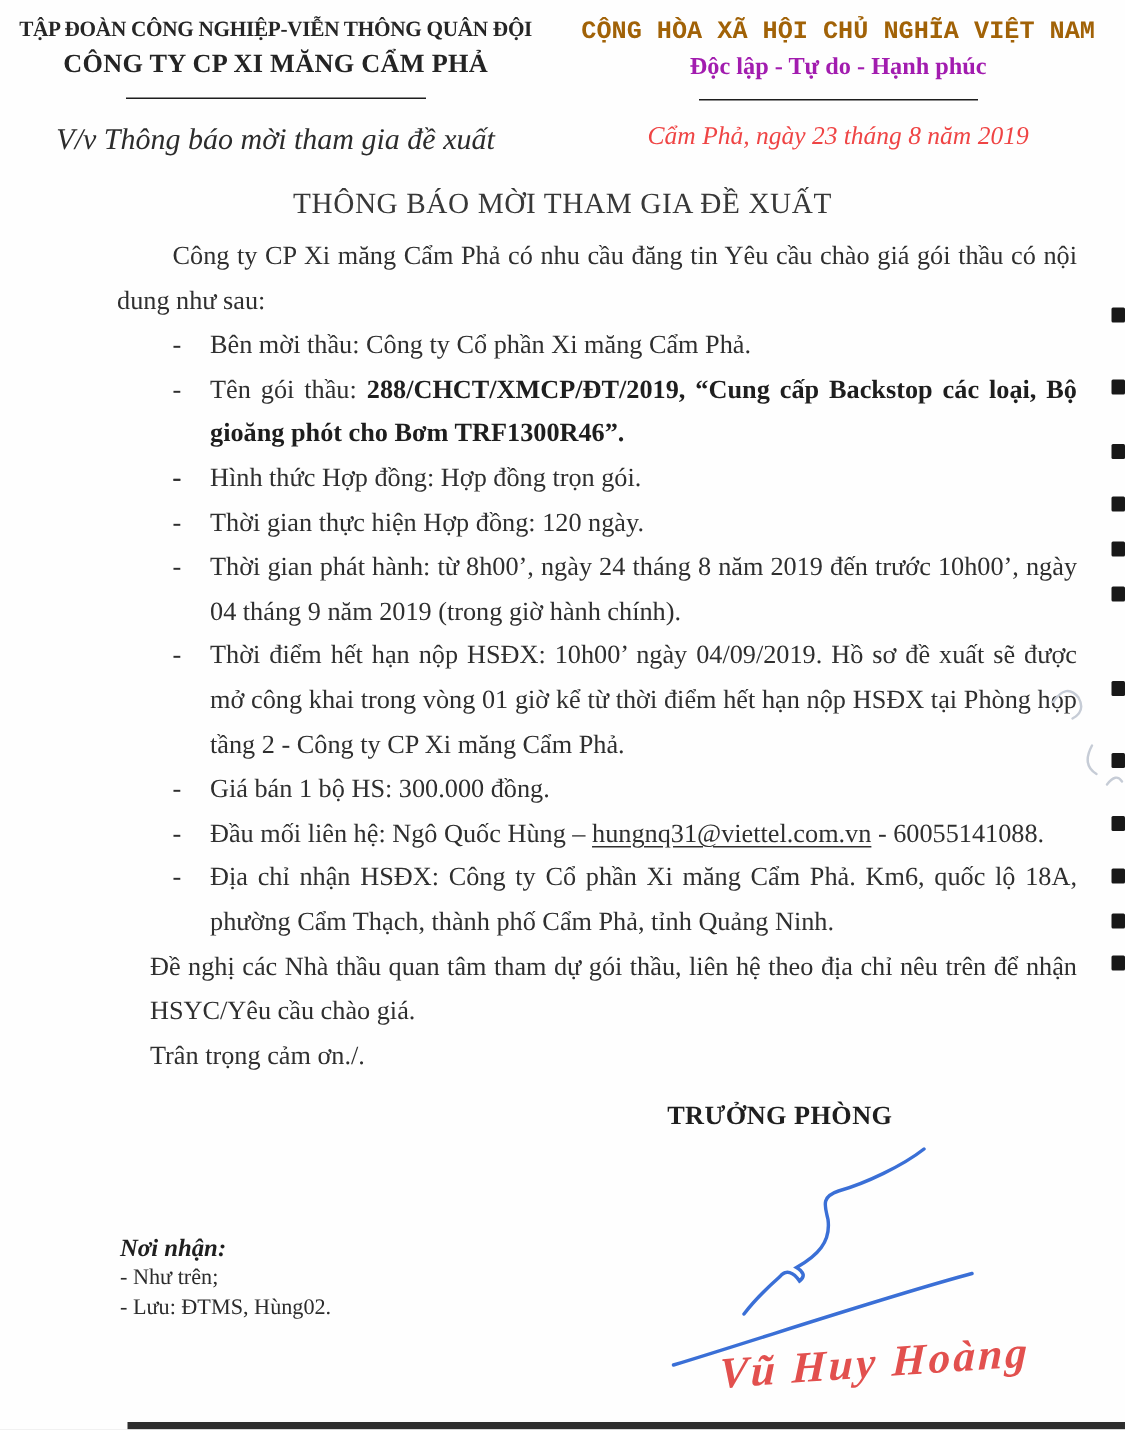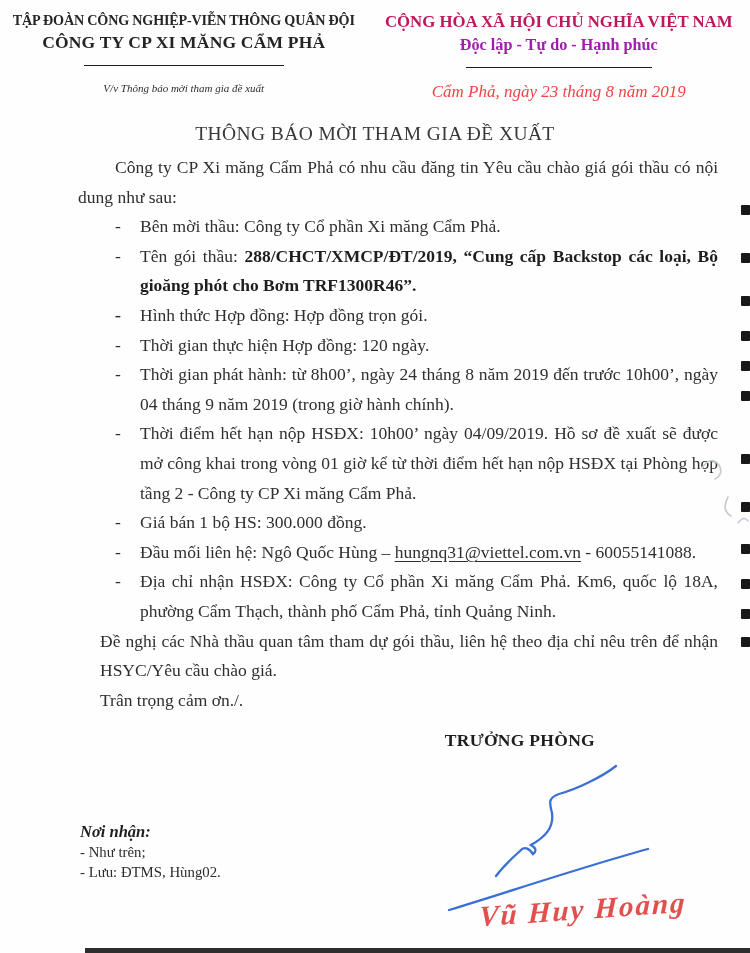--- a/index.html
+++ b/index.html
@@ -8,26 +8,26 @@
     font-family:"Liberation Serif","DejaVu Serif",serif;color:#2f2f2f;
     overflow:hidden;box-sizing:border-box;padding:12px 0 0 0;
   }
   
   .hdr{display:flex;width:100%;}
   .hdr-col{text-align:center;}
   .hdr-left{width:49%;}
   .hdr-right{width:51%;}
   .hl1{font-weight:bold;font-size:14.6px;letter-spacing:-0.2px;transform:scaleX(.97);color:#262626;}
   .hl2{font-weight:bold;font-size:17.5px;margin-top:3px;letter-spacing:.2px;color:#242424;}
-  .hr1{font-weight:bold;font-size:16.8px;color:#be185d;}
+  .hr1{font-weight:bold;font-size:16.8px;color:#a16207;font-family:Liberation Mono, monospace;}
   .hr2{font-weight:bold;font-size:16.2px;margin-top:4px;color:#a21caf;}
   .rule{height:0;border-top:1.6px solid #1d1d1d;margin:12px auto 0 auto;}
   .rule-left{width:200px;}
   .rule-right{width:186px;}
-  .subject{font-style:italic;font-size:11px;margin-top:16px;color:#2c2c2c;}
+  .subject{font-style:italic;font-size:20px;margin-top:16px;color:#2c2c2c;}
   .dateline{font-style:italic;font-size:17px;margin-top:14px;color:#ef4444;}
   
   .title{text-align:center;font-size:19.5px;letter-spacing:.4px;color:#383838;margin-top:21px;}
   .body{padding:8px 32px 0 78px;font-size:17.5px;line-height:29.6px;text-align:justify;}
   .intro{text-indent:37px;margin:0;}
   ul.doclist{list-style:none;margin:0;padding:0;}
   ul.doclist li{position:relative;padding-left:62px;}
   .dash{position:absolute;left:37px;top:0;}
   .seg-bold{font-weight:bold;color:#1e1e1e;}
   .seg-email{text-decoration:underline;text-underline-offset:3px;}

